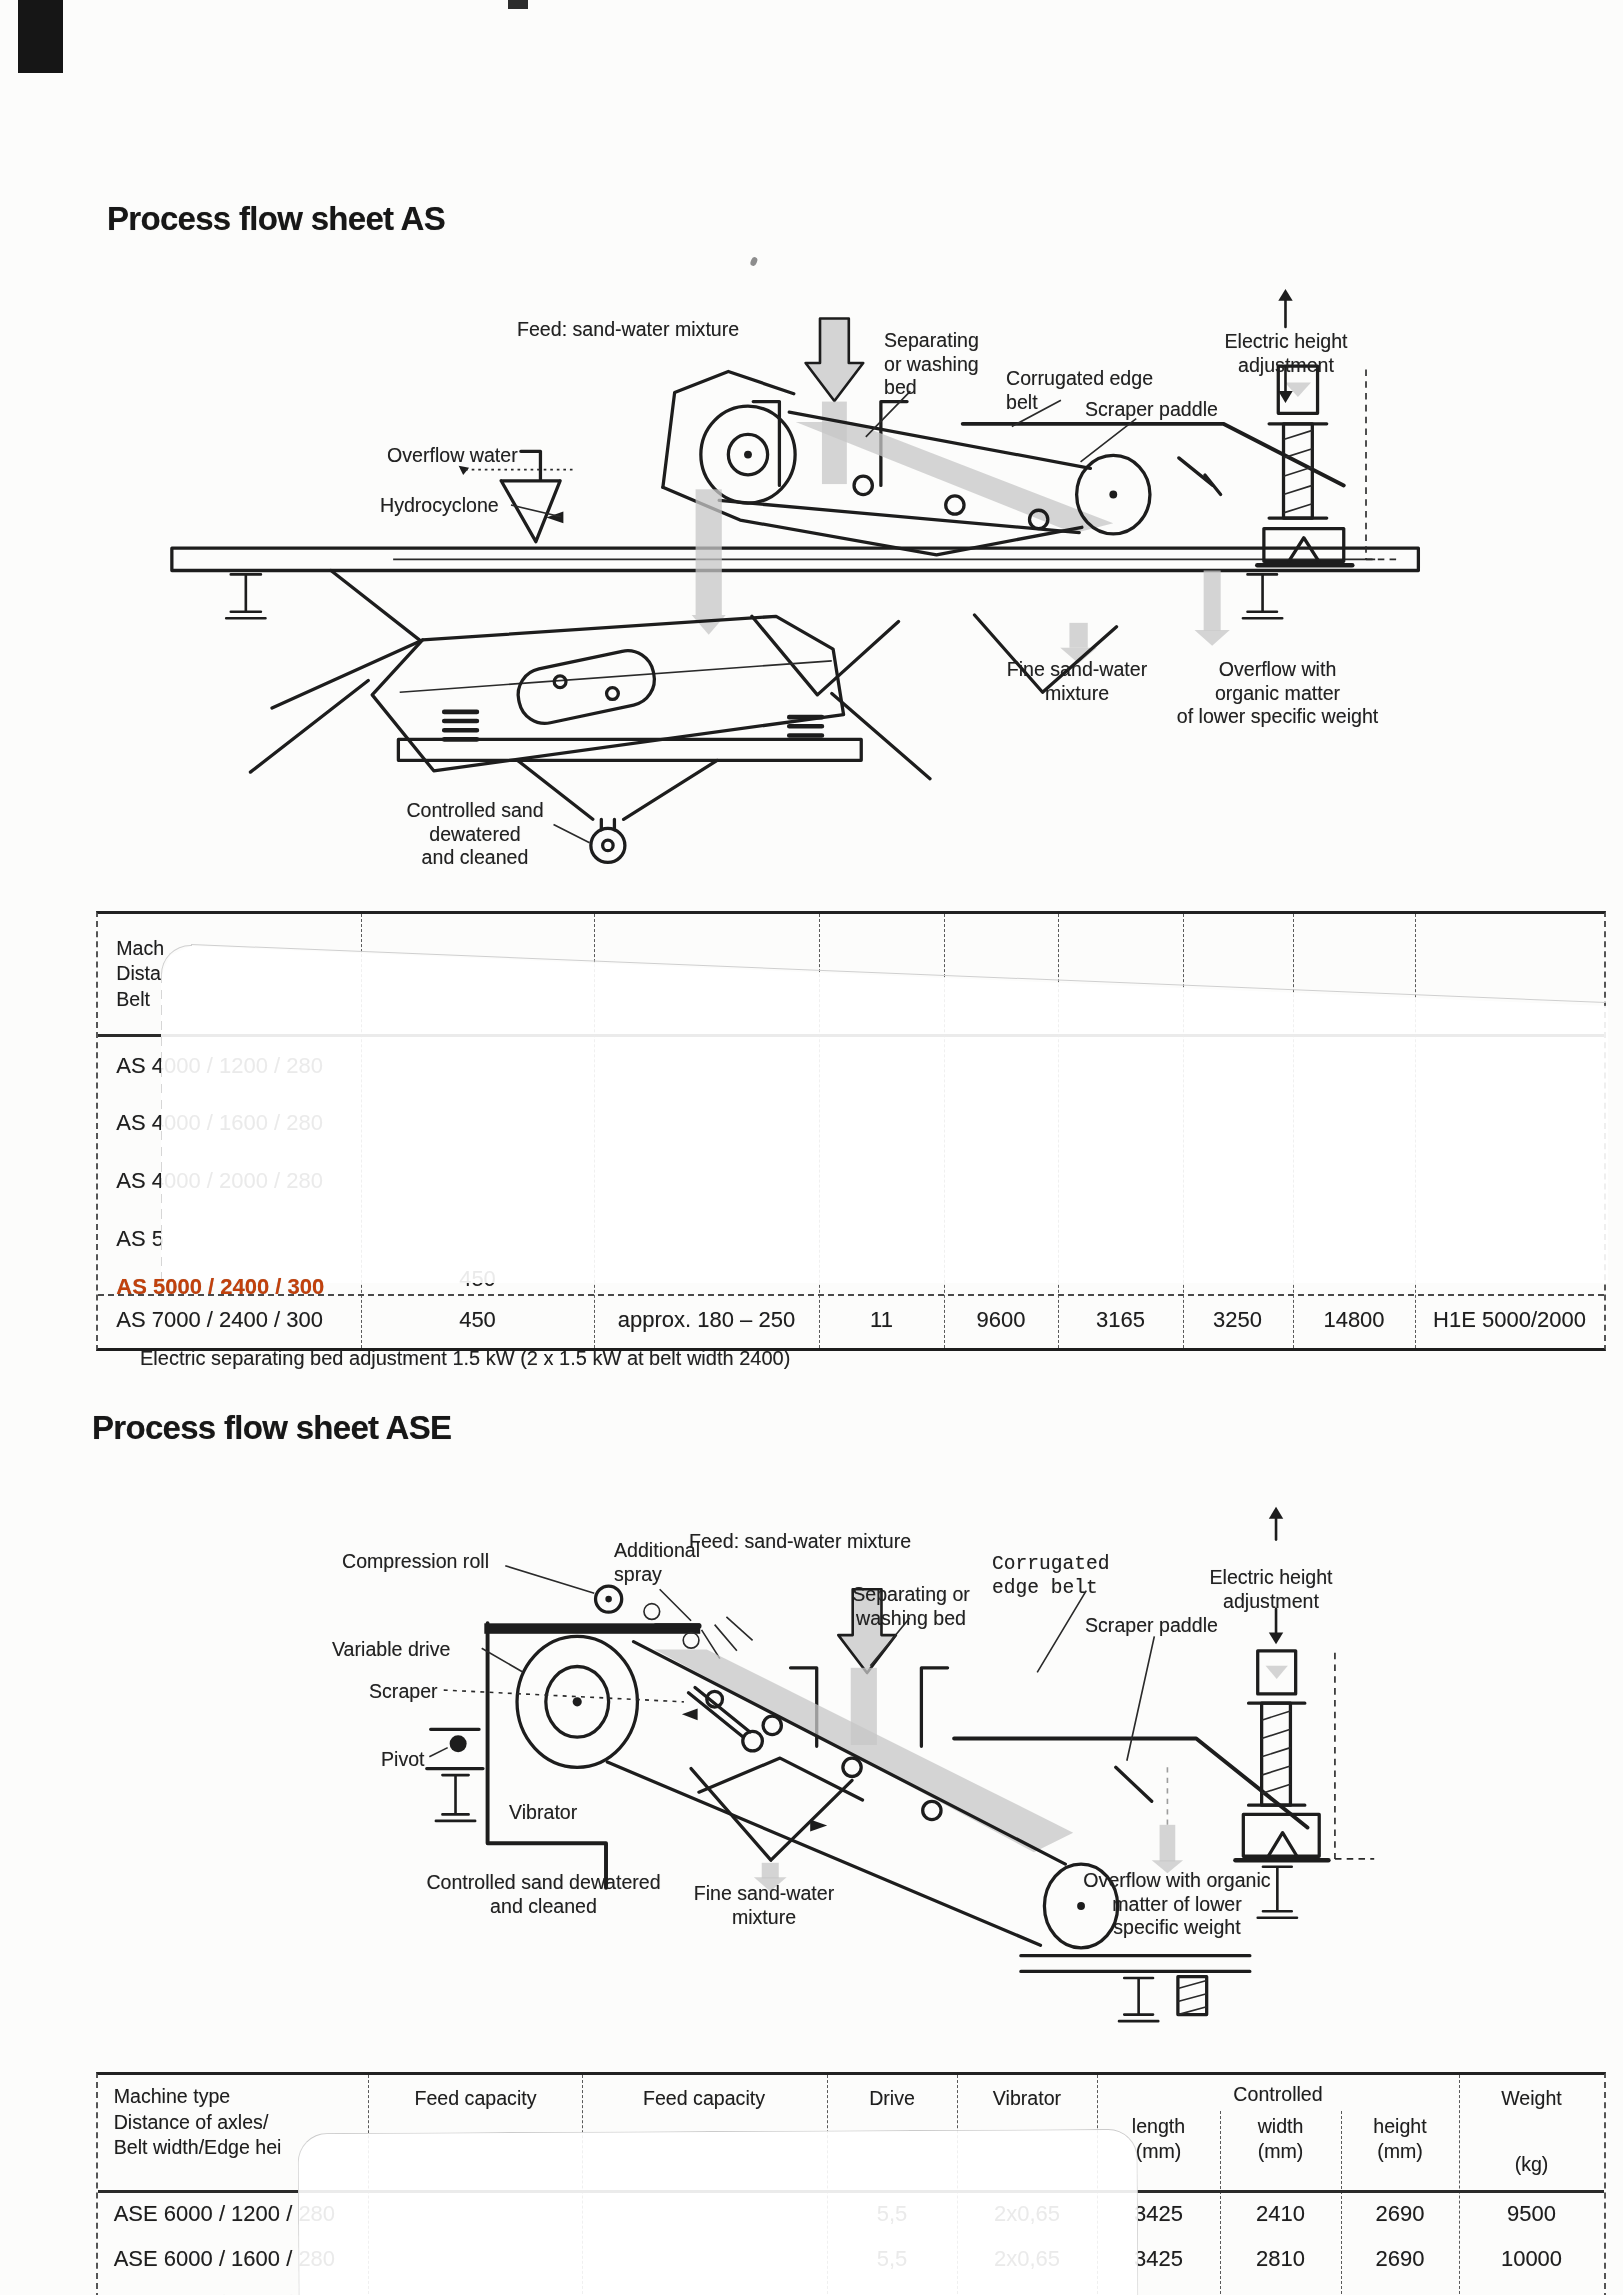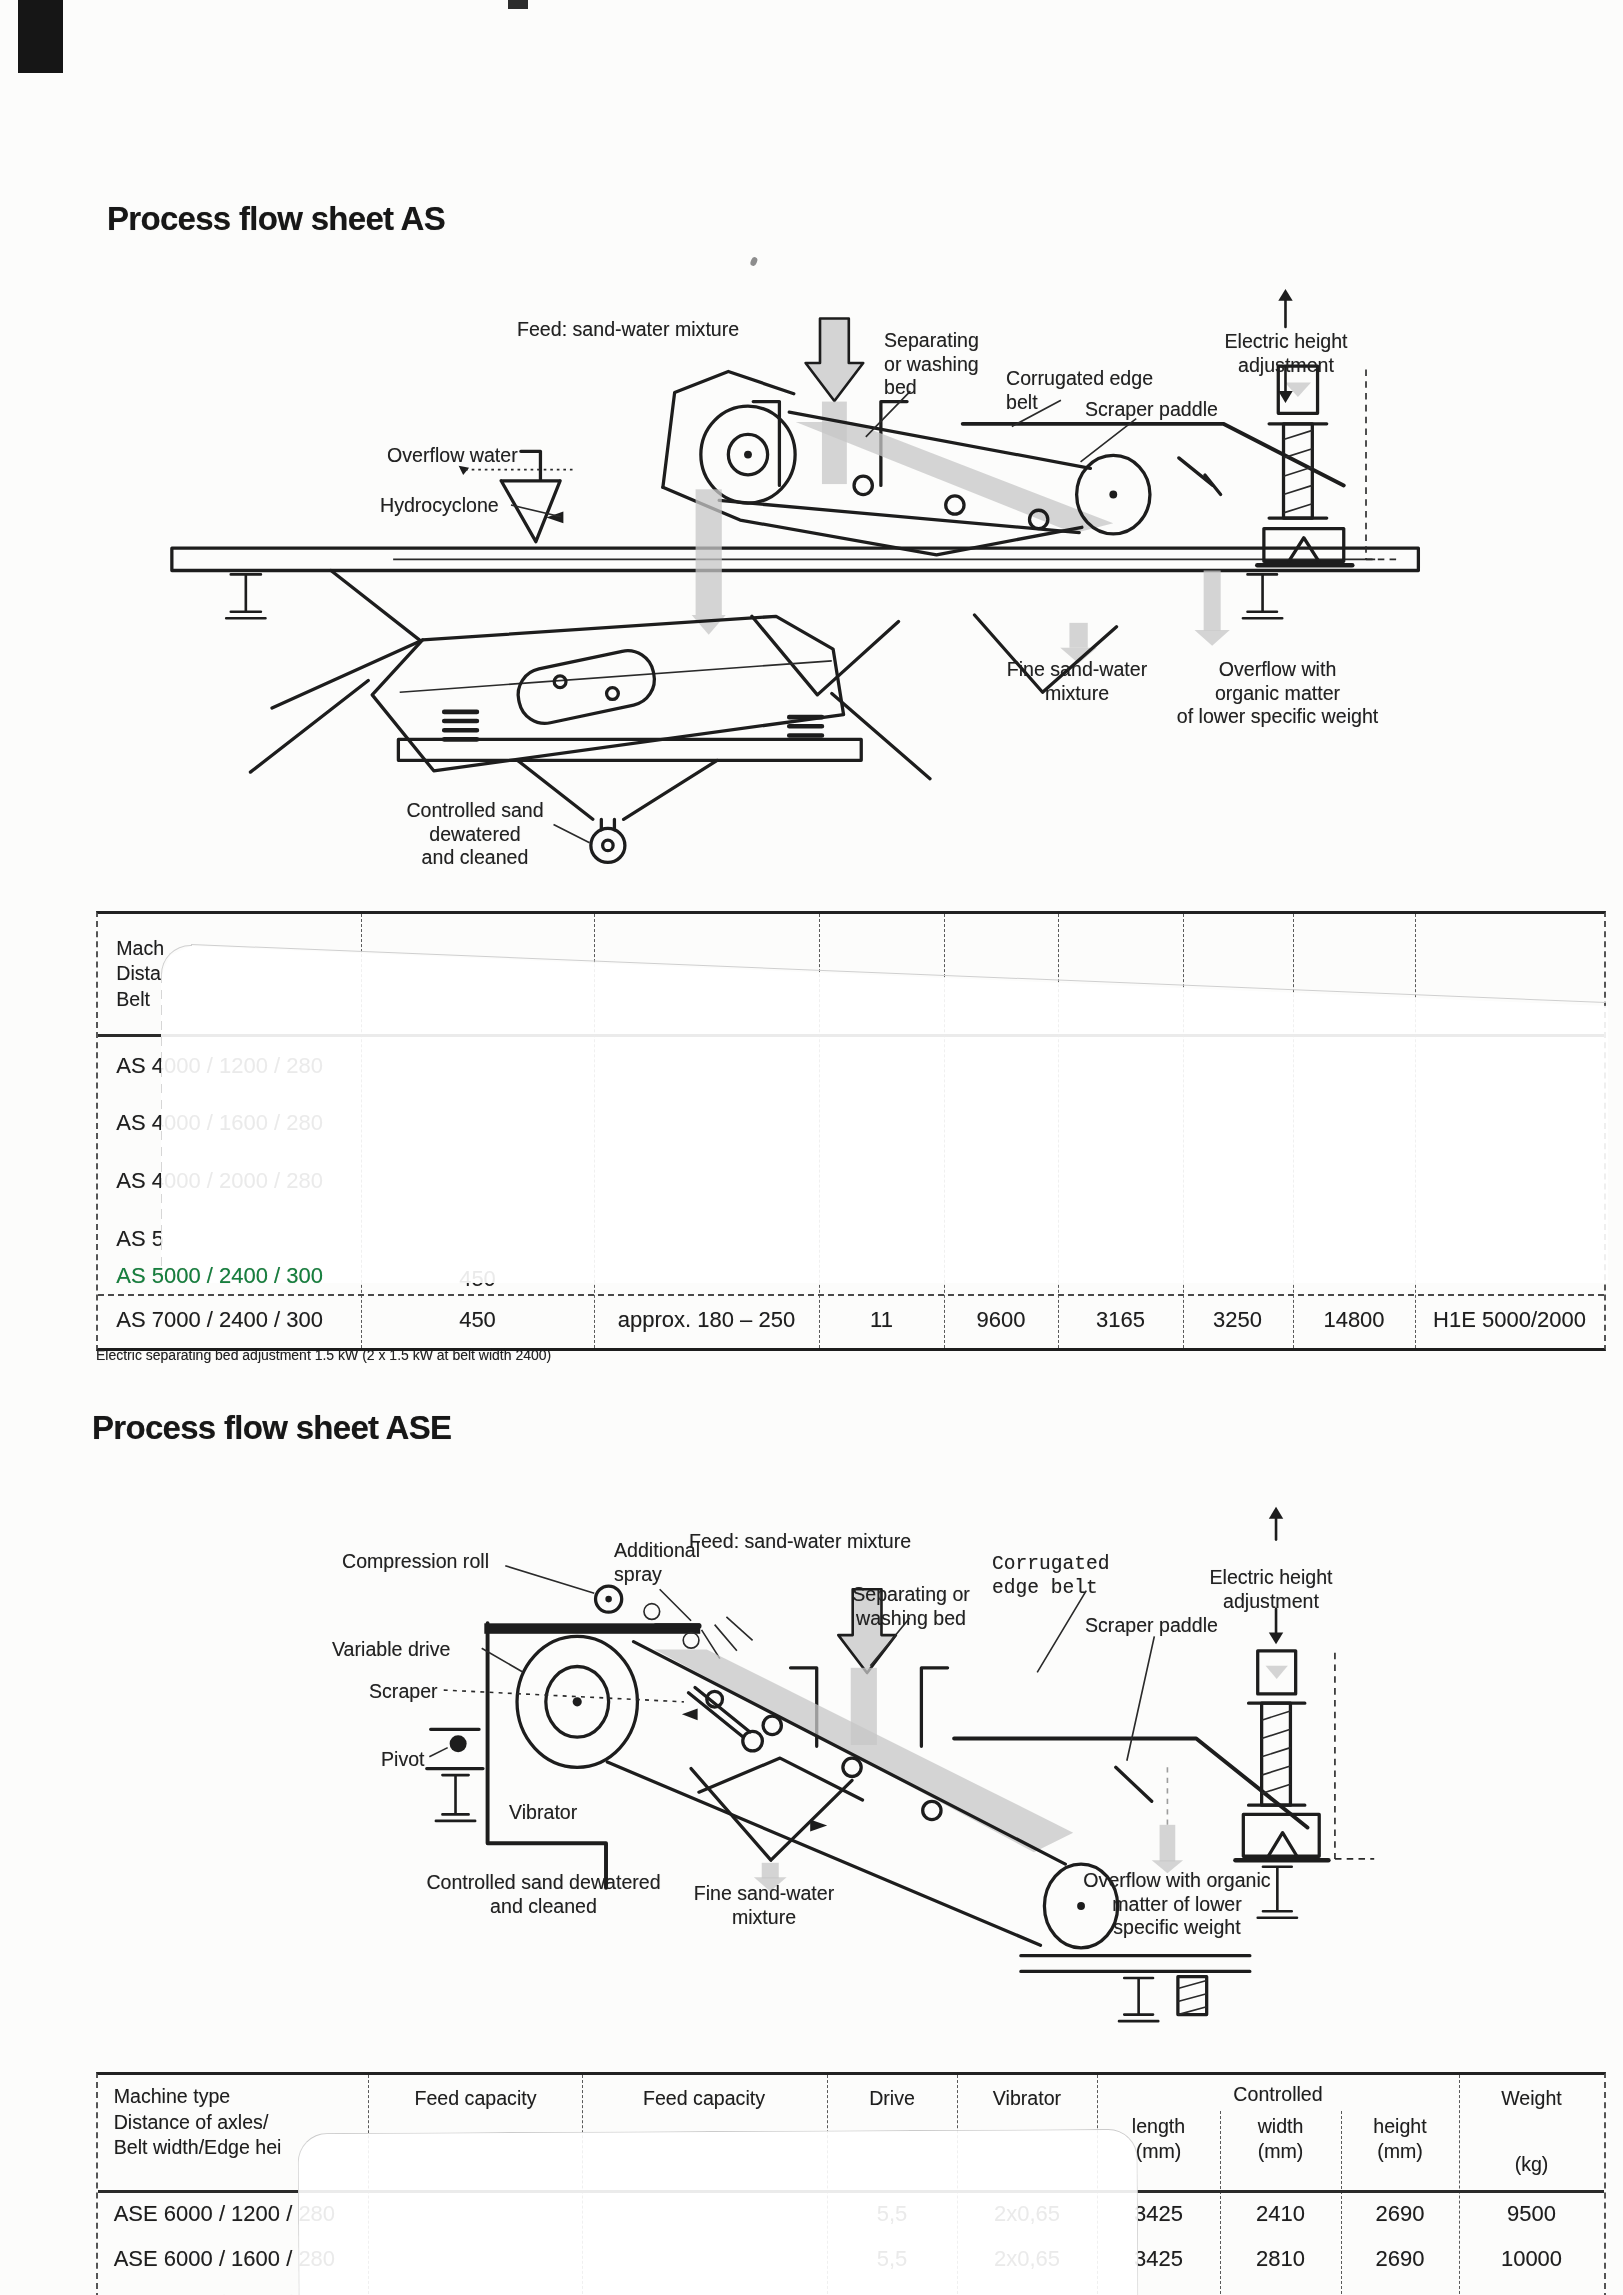--- a/index.html
+++ b/index.html
@@ -14,21 +14,21 @@
   .tbl{border-top:3.3px solid #222;border-bottom:3.9px solid #1d1d1d;
        border-left:2px dashed #555;border-right:2px dashed #555;}
   .tbl-ase{border-top:3.3px solid #222;border-left:2px dashed #555;border-right:2px dashed #555;}
   .vline{position:absolute;top:0;bottom:0;width:0;border-left:1.3px dashed #5a5a5a;}
   .hsep{position:absolute;left:0;right:0;height:3.3px;background:#2a2a2a;}
   .cell{position:absolute;font-size:22px;color:#1e1e1e;text-align:center;
         text-shadow:0 0 0.7px rgba(0,0,0,.35);}
   .hcell{position:absolute;font-size:19.6px;line-height:1.3;white-space:pre-line;color:#1e1e1e;
          text-shadow:0 0 0.7px rgba(0,0,0,.3);}
   .machcell{text-align:left;}
-  .note{font-size:14px;color:#222;text-shadow:0 0 0.7px rgba(0,0,0,.3);}
+  .note{font-size:20px;color:#222;text-shadow:0 0 0.7px rgba(0,0,0,.3);margin-left:44px;}
   .glare{background:rgba(255,255,255,0.91);}
   .edgeline{background:#cfcfcf;}
   svg .ink{stroke:#1d1d1d;fill:none;stroke-width:5;stroke-linejoin:round;stroke-linecap:round;}
   svg .thin{stroke:#2a2a2a;fill:none;stroke-width:2.5;}
   svg .grey{fill:#c7c7c7;stroke:none;opacity:.75;}
   svg .solid{fill:#1d1d1d;stroke:none;}
 </style>
 </head>
 <body>
 
@@ -157,21 +157,21 @@
     <div class="abs" style="left:0;right:0;top:380px;height:0;border-top:2px dashed #4a4a4a;"></div>
 
     <div class="hcell" style="left:18.3px;top:22px;">Mach
 Dista
 Belt</div>
 
     <div class="cell machcell" style="left:18.3px;top:139px;width:458px;">AS 4000 / 1200 / 280</div>
     <div class="cell machcell" style="left:18.3px;top:196px;width:458px;">AS 4000 / 1600 / 280</div>
     <div class="cell machcell" style="left:18.3px;top:254px;width:458px;">AS 4000 / 2000 / 280</div>
     <div class="cell machcell" style="left:18.3px;top:312px;width:458px;">AS 5</div>
-    <div class="cell machcell" style="left:18.3px;top:349px;width:458px;color:#15803d;z-index:3;">AS 5000 / 2400 / 300</div>
+    <div class="cell machcell" style="left:18.3px;top:360px;width:458px;color:#c2410c;z-index:3;font-weight:bold;">AS 5000 / 2400 / 300</div>
     <div class="cell" style="left:263px;top:352px;width:233px;">450</div>
 
     <div class="cell machcell" style="left:18.3px;top:393px;width:249px;">AS 7000 / 2400 / 300</div>
     <div class="cell" style="left:263px;top:393px;width:233px;">450</div>
     <div class="cell" style="left:496px;top:393px;width:225px;">approx. 180 – 250</div>
     <div class="cell" style="left:721px;top:393px;width:125px;">11</div>
     <div class="cell" style="left:846px;top:393px;width:114px;">9600</div>
     <div class="cell" style="left:960px;top:393px;width:125px;">3165</div>
     <div class="cell" style="left:1085px;top:393px;width:109px;">3250</div>
     <div class="cell" style="left:1195px;top:393px;width:122px;">14800</div>

